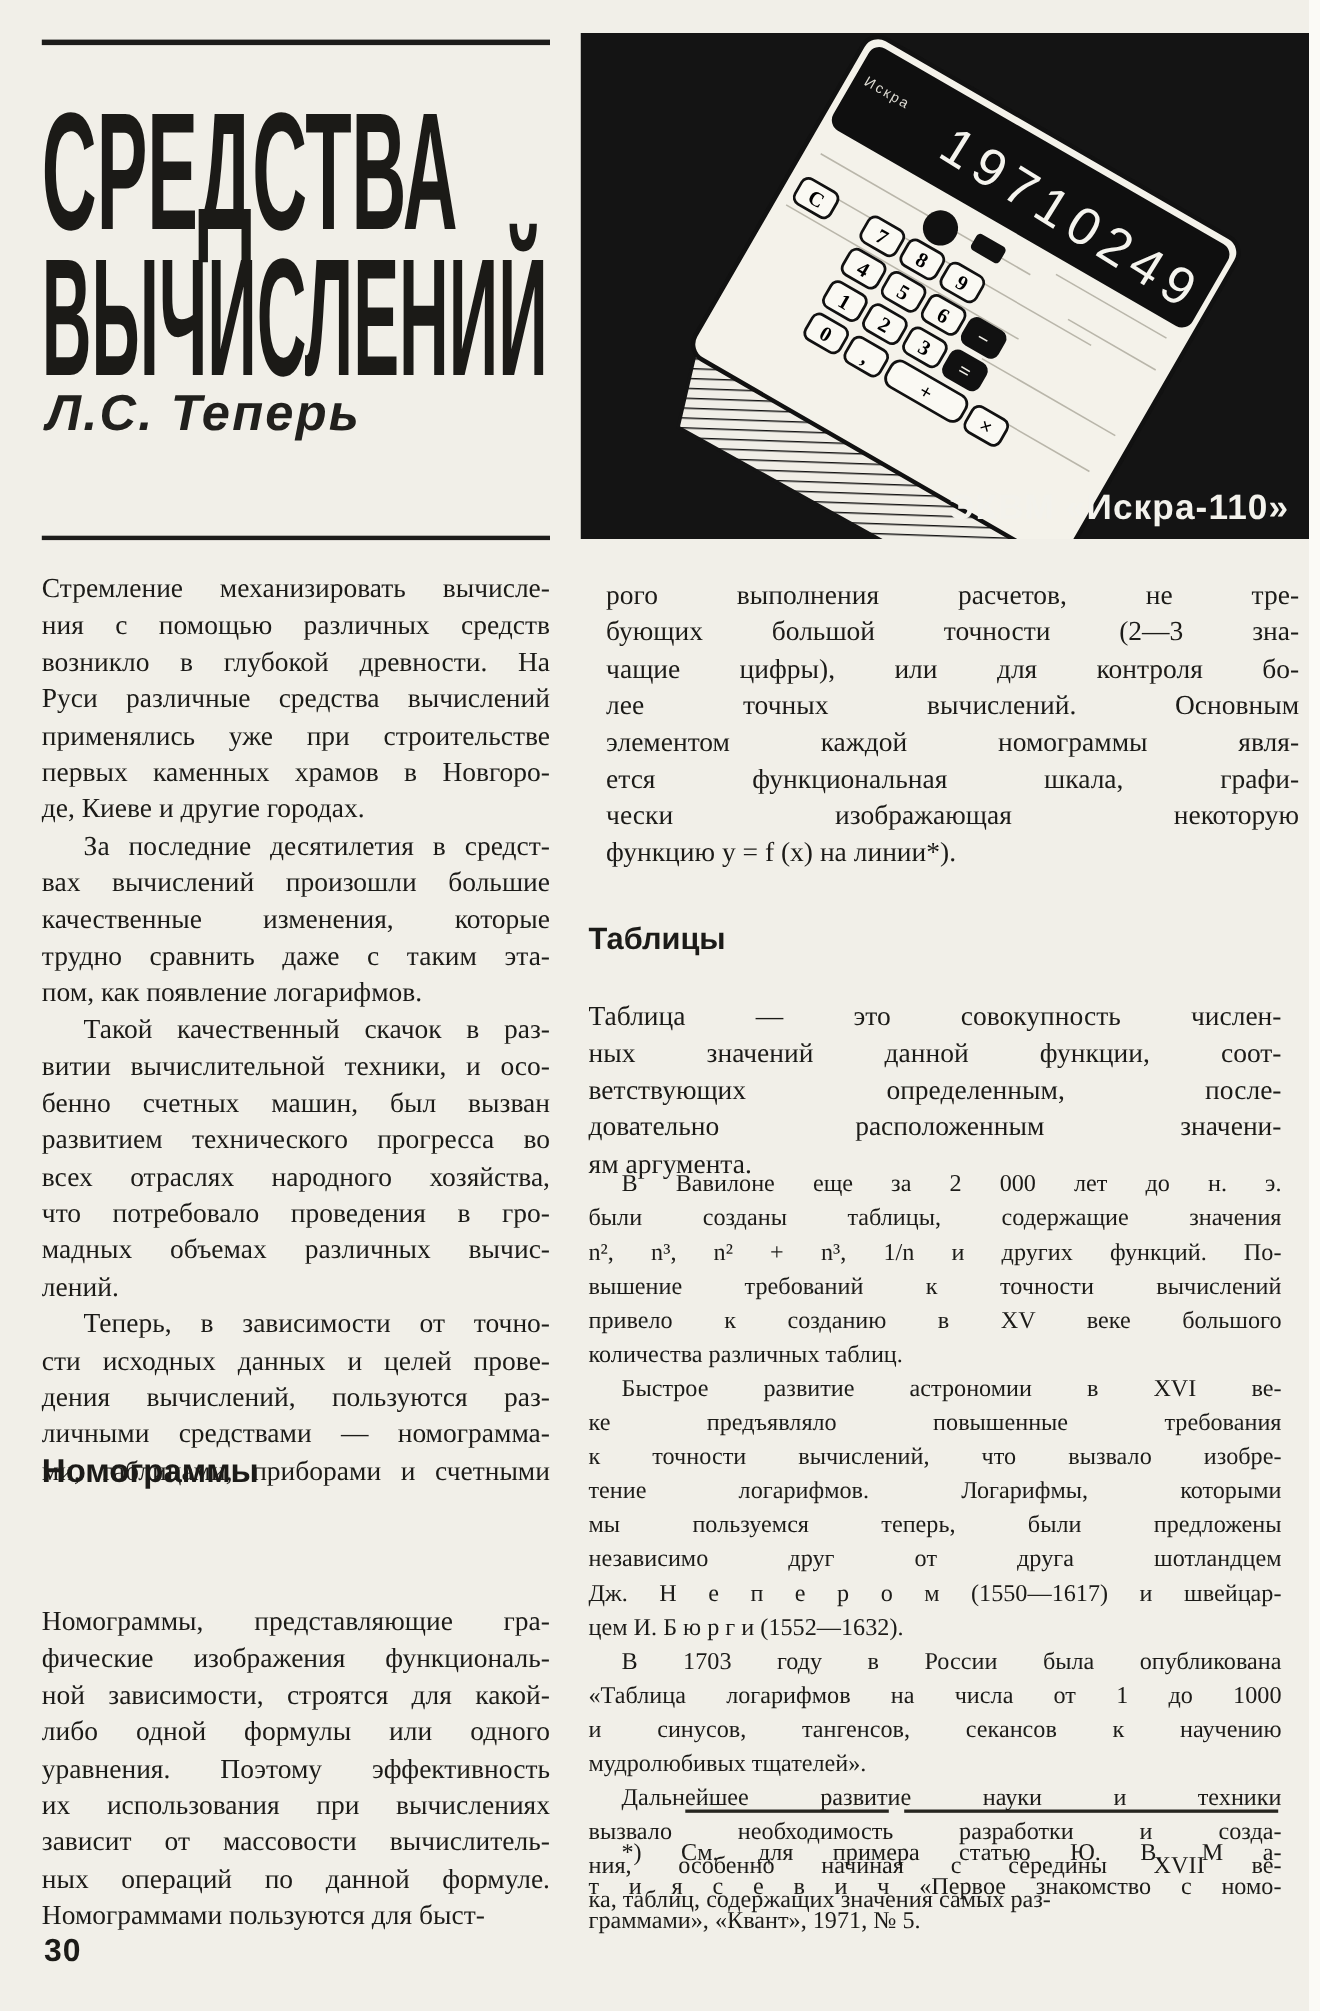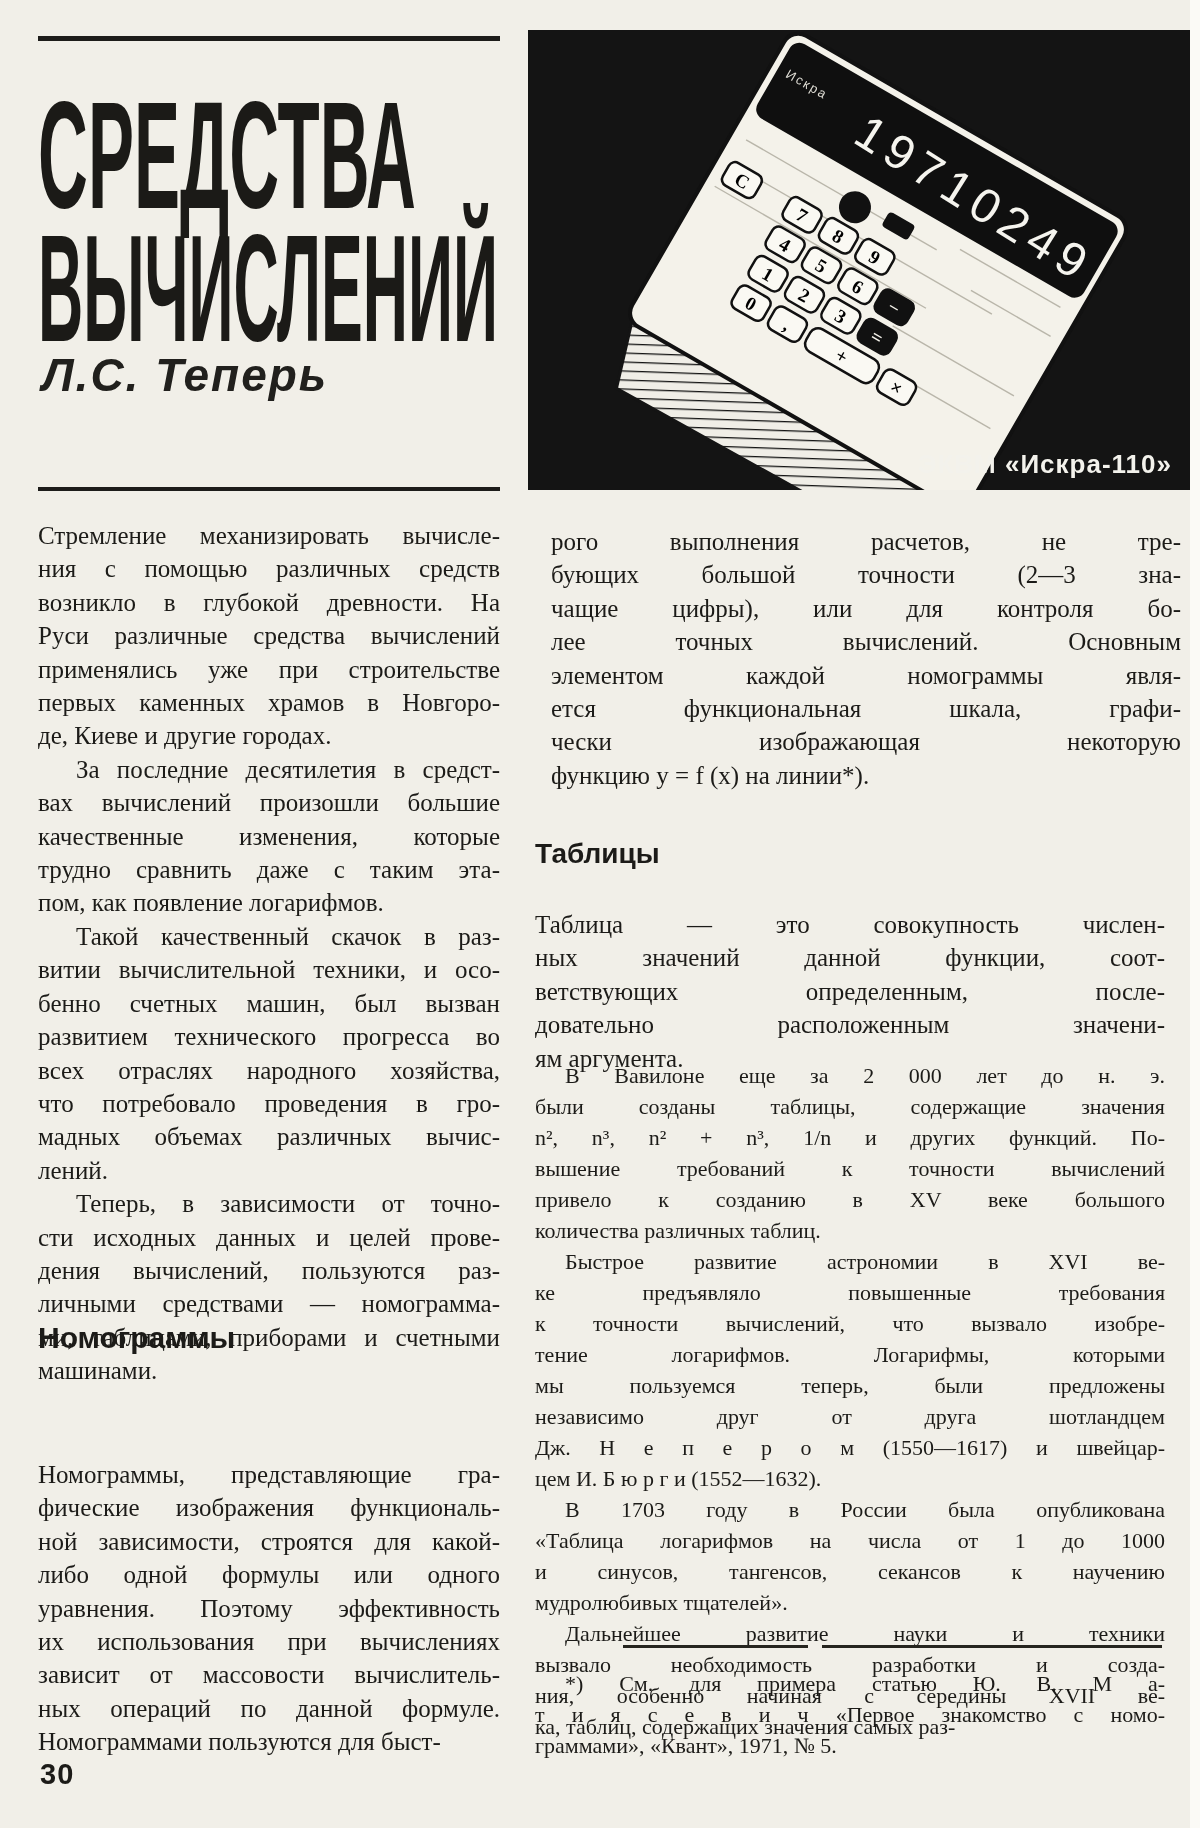--- a/index.html
+++ b/index.html
@@ -33,21 +33,21 @@
     letter-spacing:1px;
   }
 
   
   #figure{
     position:absolute;left:528px;top:30px;width:662px;height:460px;
     background:#141414;
   }
   #figure-caption{
     position:absolute;right:18px;bottom:10px;
-    font-family:"Liberation Sans", sans-serif;font-weight:bold;font-size:26px;
+    font-family:"Liberation Sans", sans-serif;font-weight:bold;font-size:32px;
     color:#f3f2ec;letter-spacing:1px;
   }
   #right-col{position:absolute;left:535px;top:0;width:630px;height:1828px;}
   #right-text{position:absolute;top:525px;left:16px;width:630px;}
   #right-heading{
     position:absolute;top:838px;left:0;
     font-family:"Liberation Sans", sans-serif;font-weight:bold;font-size:28px;
   }
   #right-text2{position:absolute;top:908px;left:0;width:630px;}
   #right-small{position:absolute;top:1060px;left:0;width:630px;}
@@ -114,21 +114,20 @@
         <div class="tline">что потребовало проведения в гро-</div>
         <div class="tline">мадных объемах различных вычис-</div>
         <div class="tline last">лений.</div>
       </div>
       <div class="para indent">
         <div class="tline">Теперь, в зависимости от точно-</div>
         <div class="tline">сти исходных данных и целей прове-</div>
         <div class="tline">дения вычислений, пользуются раз-</div>
         <div class="tline">личными средствами — номограмма-</div>
         <div class="tline">ми, таблицами, приборами и счетными</div>
-        <div class="tline last">машинами.</div>
       </div>
     </div>
 
   <div id="left-heading">Номограммы</div>
 
   <div id="left-text2" class="main-text">
       <div class="para">
         <div class="tline">Номограммы, представляющие гра-</div>
         <div class="tline">фические изображения функциональ-</div>
         <div class="tline">ной зависимости, строятся для какой-</div>

